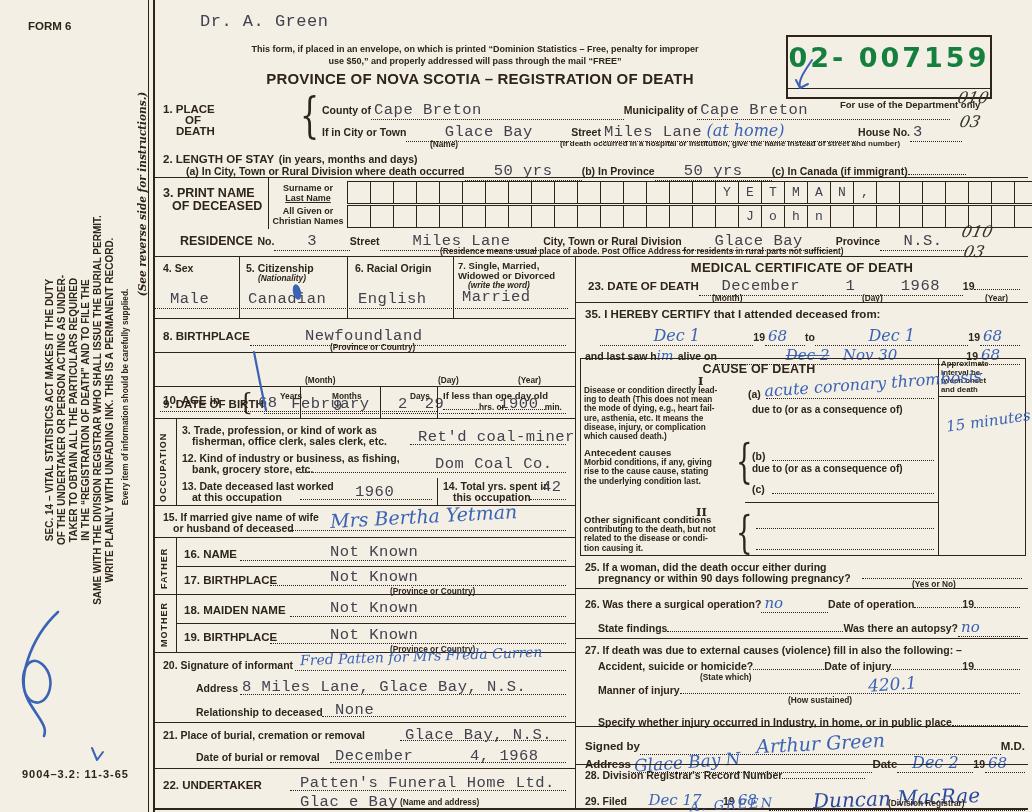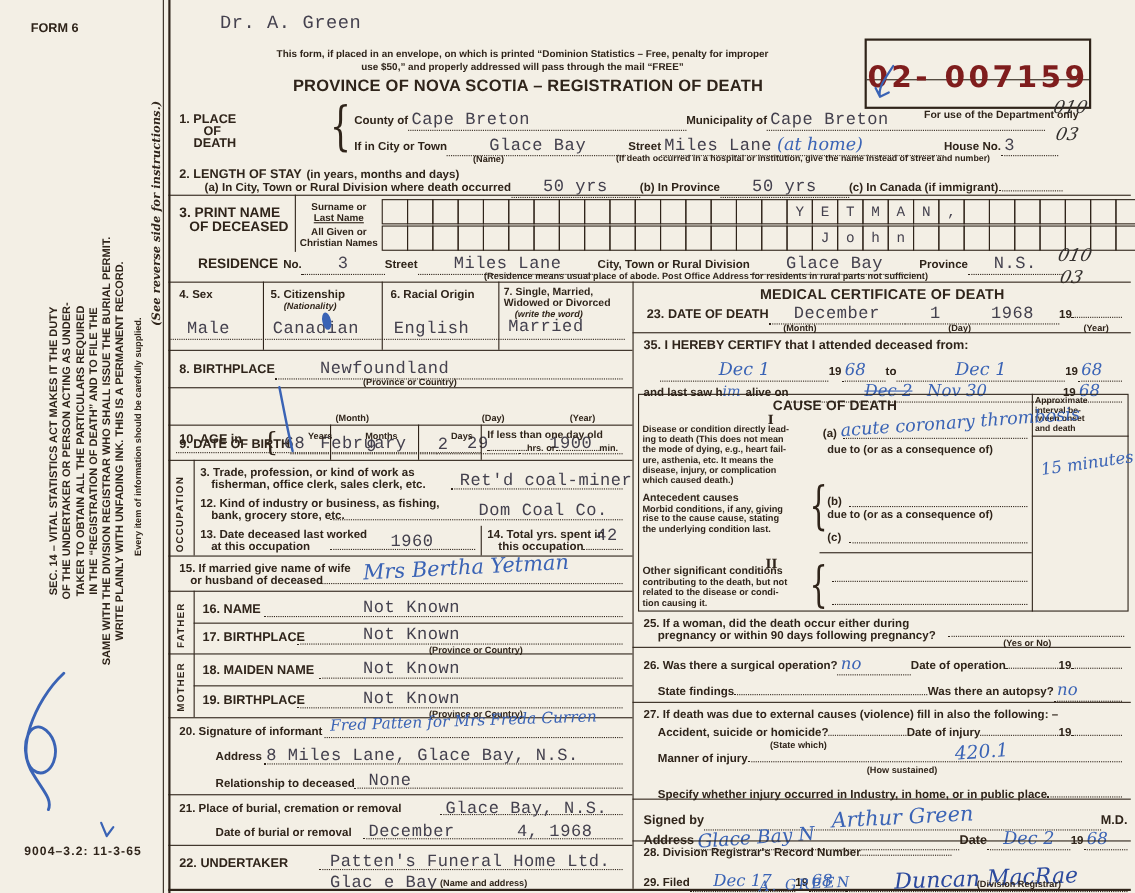--- a/index.html
+++ b/index.html
@@ -20,22 +20,22 @@
   .tc{text-align:center;}
   .hline{position:absolute;border-top:1.6px solid #2f241a;height:0;}
   .vline{position:absolute;border-left:1.6px solid #2f241a;width:0;}
   .vert{writing-mode:vertical-rl;transform:rotate(180deg);font-weight:bold;letter-spacing:1px;font-size:10px;}
   .rot{transform:rotate(-90deg);}
   .brace{font-family:"DejaVu Serif",serif;font-weight:normal;color:#2f241a;}
   .cellrow{position:absolute;display:flex;}
   .cell{width:22px;height:21px;border:1px solid #2f241a;margin-left:-1px;display:flex;align-items:center;justify-content:center;
         font-family:"Liberation Mono","DejaVu Sans Mono",monospace;font-size:13px;color:#44414e;}
   .regbox{position:absolute;left:786px;top:35px;width:202px;height:60px;border:2.5px solid #2f241a;}
-  .regnum{font-family:"DejaVu Sans",sans-serif;font-weight:bold;font-size:27px;letter-spacing:3px;color:#7f1d1d;
-          text-align:center;padding-top:18px;border-bottom:1.6px solid #2f241a;height:36px;box-sizing:border-box;}
+  .regnum{font-family:"DejaVu Sans",sans-serif;font-weight:bold;font-size:27px;letter-spacing:3px;color:#15803d;
+          text-align:center;padding-top:5px;border-bottom:1.6px solid #2f241a;height:52px;box-sizing:border-box;}
   .skew{transform:skewX(-12deg);}
 </style>
 </head>
 <body>
 
 <div id="page">
 
   <div class="abs lbl2" style="left:28px;top:20px;">FORM 6</div>
 
   <div class="abs" style="left:-270px;top:374px;width:700px;text-align:center;">
@@ -214,21 +214,21 @@
   <div class="abs sm" style="left:468px;top:280px;font-style:italic;">(write the word)</div>
   <div class="abs typed typed-lg" style="left:170px;top:290px;">Male</div>
   <div class="abs typed typed-lg" style="left:248px;top:290px;">Canadian</div>
   <div class="abs typed typed-lg" style="left:358px;top:290px;">English</div>
   <div class="abs typed typed-lg" style="left:462px;top:288px;">Married</div>
   <div class="abs" style="left:155px;top:308px;width:413px;border-top:1.4px dotted #2f241a;"></div>
   <div class="hline" style="left:153px;top:318px;width:422px;"></div>
 
   <div class="row" style="left:163px;top:326px;width:403px;">
     <span class="lbl2">8. BIRTHPLACE</span>
-    <span class="u"><span class="typed typed-lg" style="margin-left:38px;">Newfoundland</span></span>
+    <span class="u"><span class="typed typed-lg" style="margin-left:52px;">Newfoundland</span></span>
   </div>
   <div class="abs sm" style="left:330px;top:342px;">(Province or Country)</div>
   <div class="hline" style="left:153px;top:352px;width:422px;"></div>
 
   <div class="row" style="left:163px;top:358px;width:403px;">
     <span class="lbl2">9. DATE OF BIRTH</span>
     <span class="u tc"><span class="typed typed-lg">February</span></span>
     <span class="u tc" style="max-width:70px;"><span class="typed typed-lg">29</span></span>
     <span class="u tc" style="max-width:90px;margin-top:36px;"><span class="typed typed-lg">1900</span></span>
   </div>

